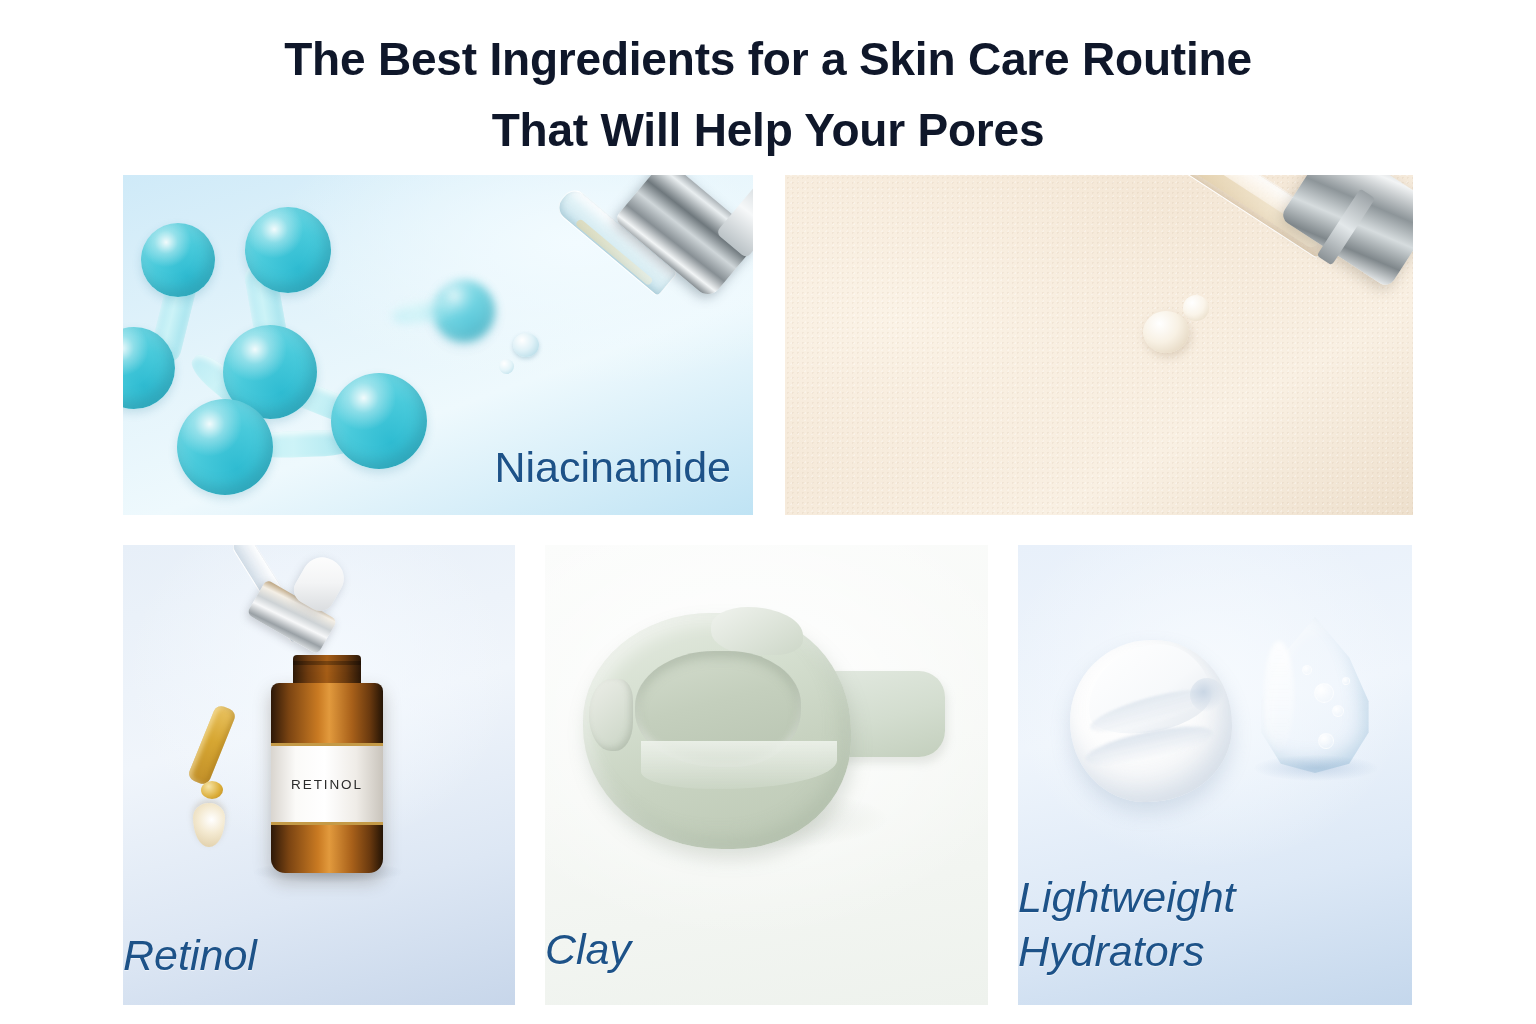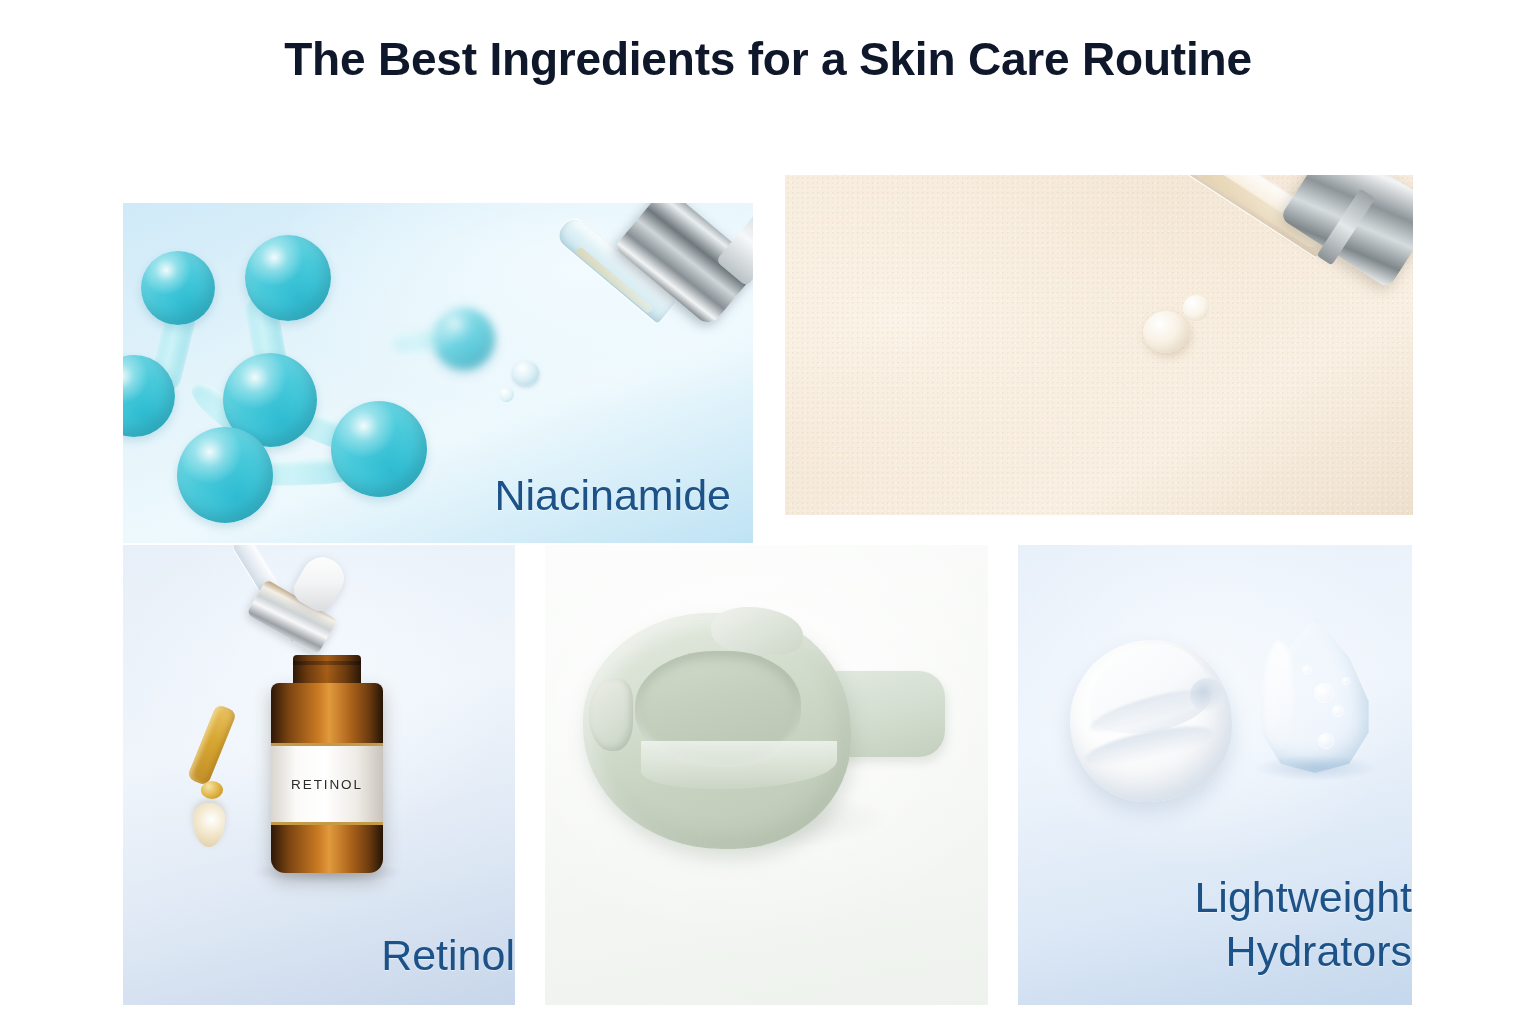--- a/index.html
+++ b/index.html
@@ -46,30 +46,30 @@
     text-shadow: 0 1px 1px rgba(255,255,255,0.55);
   }
   .cap-right {
     right: 22px;
     bottom: 20px;
     text-align: right;
   }
   .cap-center {
     left: 0;
     width: 100%;
-    text-align: right;
+    text-align: left;
+    font-style: italic;
   }
 
   
   #panel-niacinamide {
     left: 123px; top: 175px; width: 630px; height: 340px;
     background:
       radial-gradient(ellipse 70% 60% at 72% 20%, #f2fbff 0%, rgba(242,251,255,0) 70%),
       linear-gradient(160deg, #cfeaf8 0%, #e4f4fb 38%, #eef9fd 62%, #bfe3f4 100%);
-    margin-top: 28px;
   }
   .molecule { position: absolute; }
   .mol-ball {
     position: absolute;
     border-radius: 50%;
     background:
       radial-gradient(circle at 34% 26%, rgba(255,255,255,.92) 0%, rgba(255,255,255,.35) 16%, rgba(255,255,255,0) 34%),
       radial-gradient(circle at 62% 72%, #2fbcd2 0%, #49cadb 45%, #86dfe9 100%);
     box-shadow: inset -6px -8px 14px rgba(10,90,110,.28), 0 4px 10px rgba(40,130,160,.20);
   }
@@ -384,20 +384,21 @@
     position: absolute; left: -4px; top: 138px; width: 124px; height: 26px;
     border-radius: 50%;
     background: radial-gradient(ellipse at 50% 50%, rgba(120,155,195,.30) 0%, rgba(120,155,195,0) 72%);
   }
 </style>
 </head>
 <body>
 
 <div id="headline">
   <span class="hl-line">The Best Ingredients for a Skin Care Routine</span>
+  <span class="hl-line">That Will Help Your Pores</span>
 </div>
 
 <div class="panel" id="panel-niacinamide">
 
   <div class="molecule">
 
     <div class="mol-ball mol-blur" style="left:310px; top:105px; width:62px; height:62px;"></div>
     <div class="mol-rod  mol-blur" style="left:268px; top:126px; width:60px; height:22px; transform:rotate(-8deg);"></div>
 
     <div class="mol-rod" style="left:36px;  top:96px;  width:30px; height:92px; transform:rotate(14deg); border-radius:14px;"></div>
@@ -469,20 +470,21 @@
   <div id="clay-blob">
     <div class="shadow-c"></div>
     <div class="tail"></div>
     <div class="mass"></div>
     <div class="ridge-a"></div>
     <div class="ridge-b"></div>
     <div class="well"></div>
     <div class="swipe"></div>
   </div>
 
+  <div class="caption cap-center" style="bottom:28px;">Clay</div>
 </div>
 
 <div class="panel" id="panel-hydrators">
 
   <div id="cream-swirl">
     <div class="base"></div>
     <div class="peak"></div>
     <div class="fold1"></div>
     <div class="fold2"></div>
     <div class="notch"></div>

